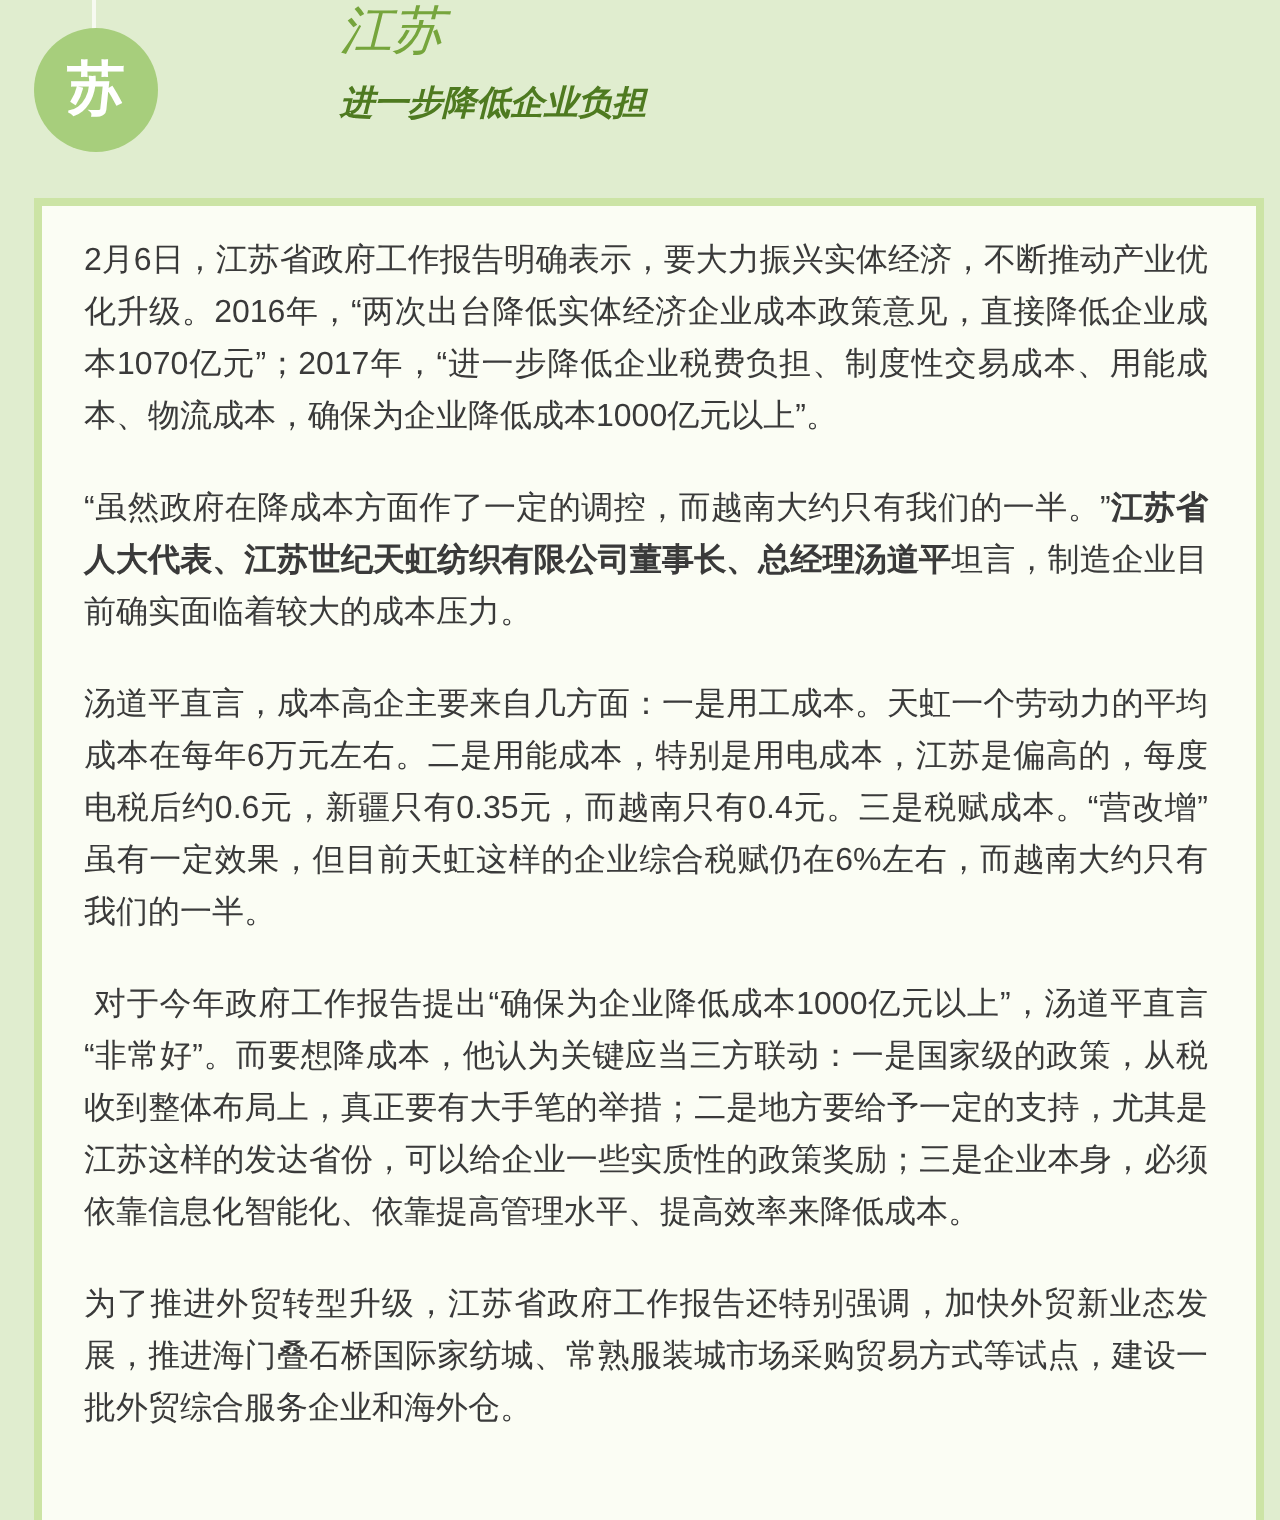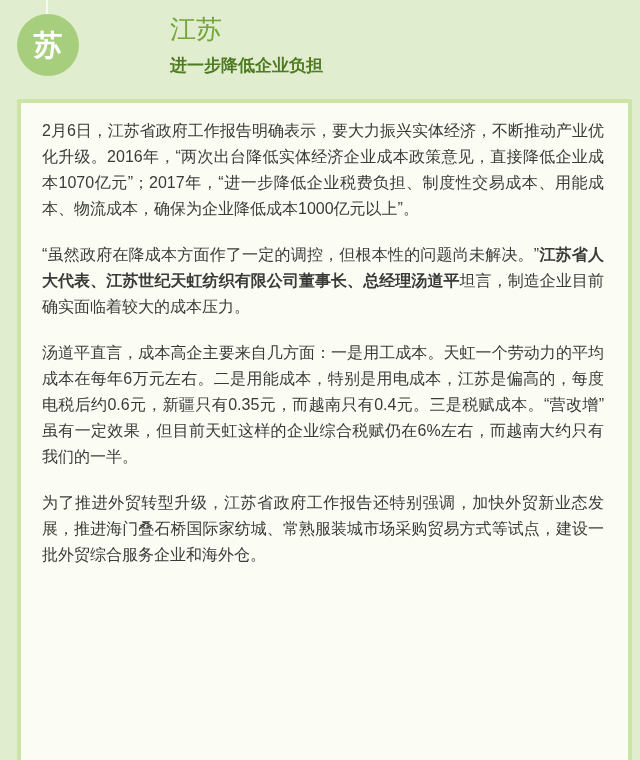--- a/index.html
+++ b/index.html
@@ -38,21 +38,21 @@
     border-radius:50%;
     background:var(--badge);
     color:var(--badge-text);
     font-size:29px;
     font-weight:bold;
     display:flex;align-items:center;justify-content:center;
     line-height:1;
   }
   .header-text{
     position:absolute;
-    left:170px;top:14px;
+    left:170px;top:0;font-style:italic;
   }
   .title{
     font-size:26px;
     color:var(--title);
     line-height:30px;
     font-weight:normal;
     margin:0;
   }
   .subtitle{
     font-size:17px;
@@ -93,18 +93,19 @@
     <span>苏</span>
   </div>
 
   <div class="header-text">
     <h1 class="title">江苏</h1>
     <div class="subtitle">进一步降低企业负担</div>
   </div>
 
   <div class="card">
     <p>2月6日，江苏省政府工作报告明确表示，要大力振兴实体经济，不断推动产业优化升级。2016年，“两次出台降低实体经济企业成本政策意见，直接降低企业成本1070亿元”；2017年，“进一步降低企业税费负担、制度性交易成本、用能成本、物流成本，确保为企业降低成本1000亿元以上”。</p>
-    <p><span>“虽然政府在降成本方面作了一定的调控，但根本性的问题尚未解决。”</span><b>江苏省人大代表、江苏世纪天虹纺织有限公司董事长、总经理汤道平</b><span>坦言，制造企业目前确实面临着较大的成本压力。</span></p>
+    <p><span>“虽然政府在降成本方面作了一定的调控，而越南大约只有我们的一半。”</span><b>江苏省人大代表、江苏世纪天虹纺织有限公司董事长、总经理汤道平</b><span>坦言，制造企业目前确实面临着较大的成本压力。</span></p>
     <p>汤道平直言，成本高企主要来自几方面：一是用工成本。天虹一个劳动力的平均成本在每年6万元左右。二是用能成本，特别是用电成本，江苏是偏高的，每度电税后约0.6元，新疆只有0.35元，而越南只有0.4元。三是税赋成本。“营改增”虽有一定效果，但目前天虹这样的企业综合税赋仍在6%左右，而越南大约只有我们的一半。</p>
+    <p>&nbsp;对于今年政府工作报告提出“确保为企业降低成本1000亿元以上”，汤道平直言“非常好”。而要想降成本，他认为关键应当三方联动：一是国家级的政策，从税收到整体布局上，真正要有大手笔的举措；二是地方要给予一定的支持，尤其是江苏这样的发达省份，可以给企业一些实质性的政策奖励；三是企业本身，必须依靠信息化智能化、依靠提高管理水平、提高效率来降低成本。</p>
     <p>为了推进外贸转型升级，江苏省政府工作报告还特别强调，加快外贸新业态发展，推进海门叠石桥国际家纺城、常熟服装城市场采购贸易方式等试点，建设一批外贸综合服务企业和海外仓。</p>
   </div>
 
 </div>
 
 </body></html>

